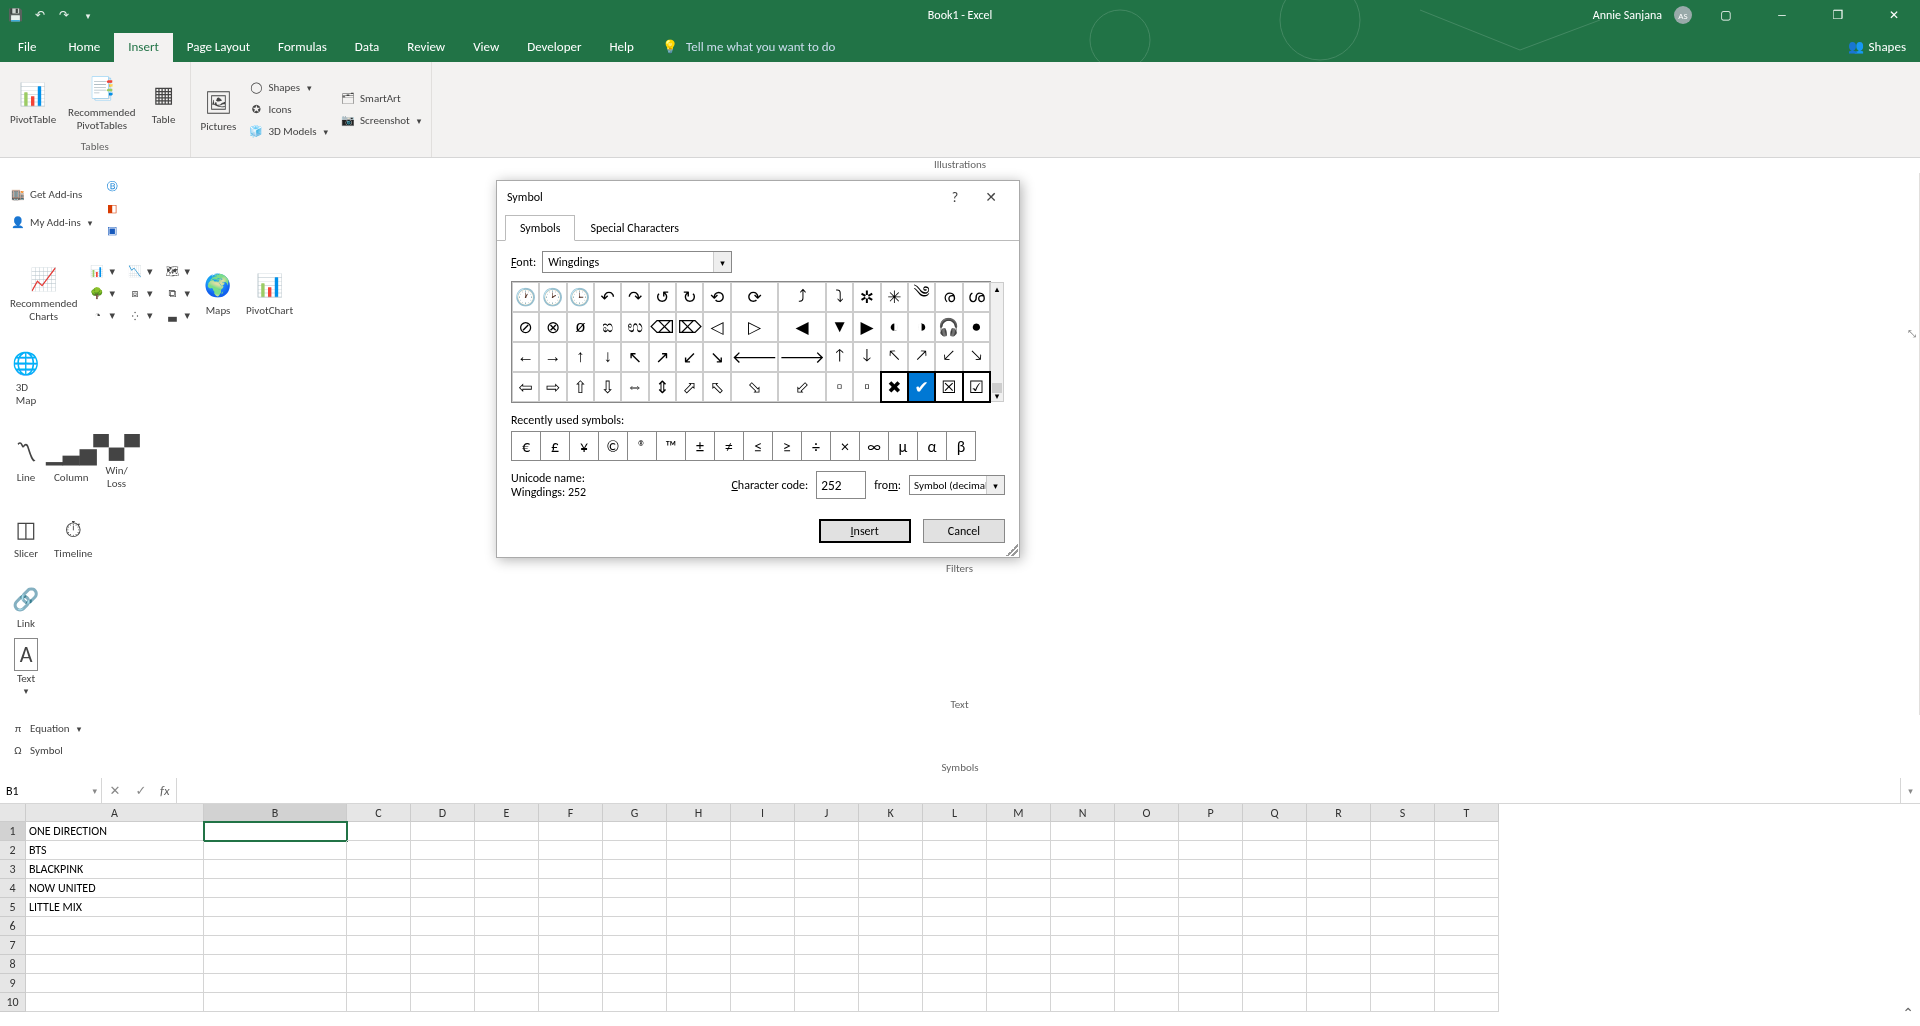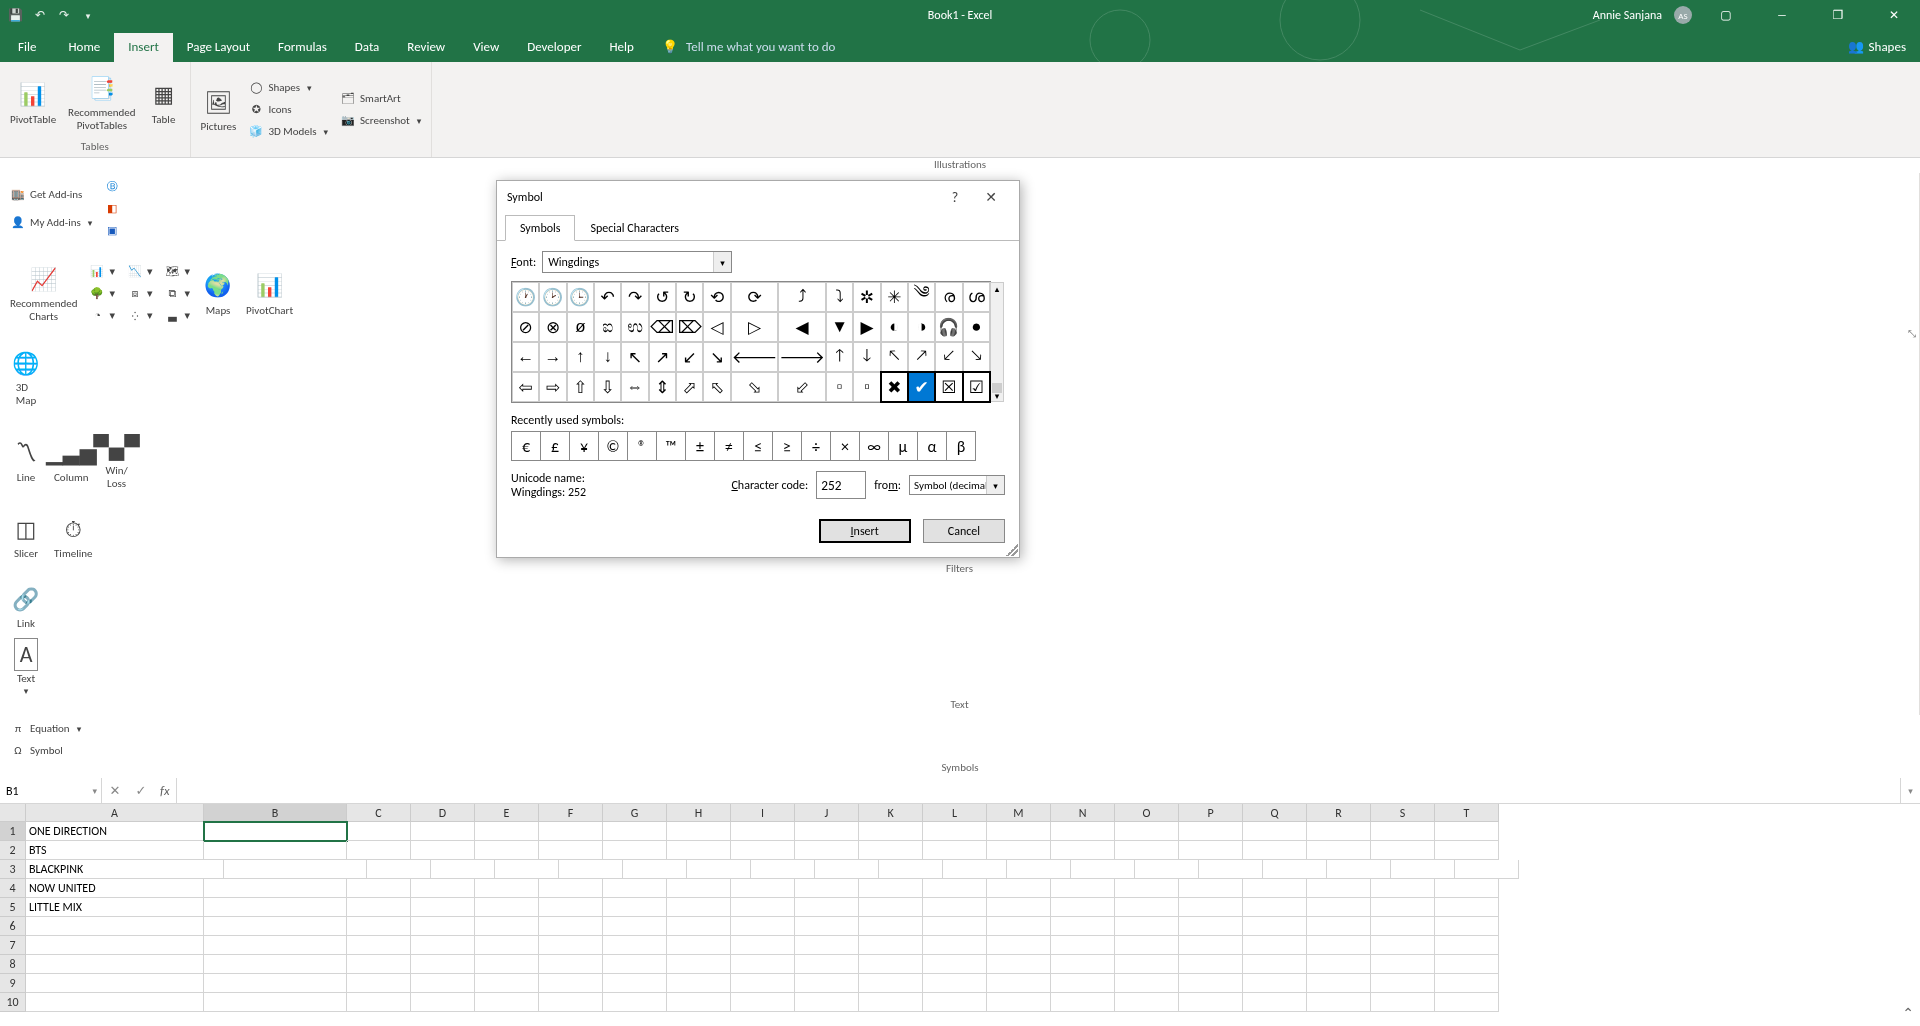--- a/index.html
+++ b/index.html
@@ -438,21 +438,21 @@
           <div class="cell" style="width: 64px;"></div>
           <div class="cell" style="width: 64px;"></div>
           <div class="cell" style="width: 64px;"></div>
           <div class="cell" style="width: 64px;"></div>
           <div class="cell" style="width: 64px;"></div>
           <div class="cell" style="width: 64px;"></div>
           <div class="cell" style="width: 64px;"></div>
           <div class="cell" style="width: 64px;"></div>
         </div>
         <div class="cellrow">
-          <div class="cell" style="width: 198px;">BLACKPINK</div>
+          <div class="cell" style="width: 178px;">BLACKPINK</div>
           <div class="cell" style="width: 143px;"></div>
           <div class="cell" style="width: 64px;"></div>
           <div class="cell" style="width: 64px;"></div>
           <div class="cell" style="width: 64px;"></div>
           <div class="cell" style="width: 64px;"></div>
           <div class="cell" style="width: 64px;"></div>
           <div class="cell" style="width: 64px;"></div>
           <div class="cell" style="width: 64px;"></div>
           <div class="cell" style="width: 64px;"></div>
           <div class="cell" style="width: 64px;"></div>

